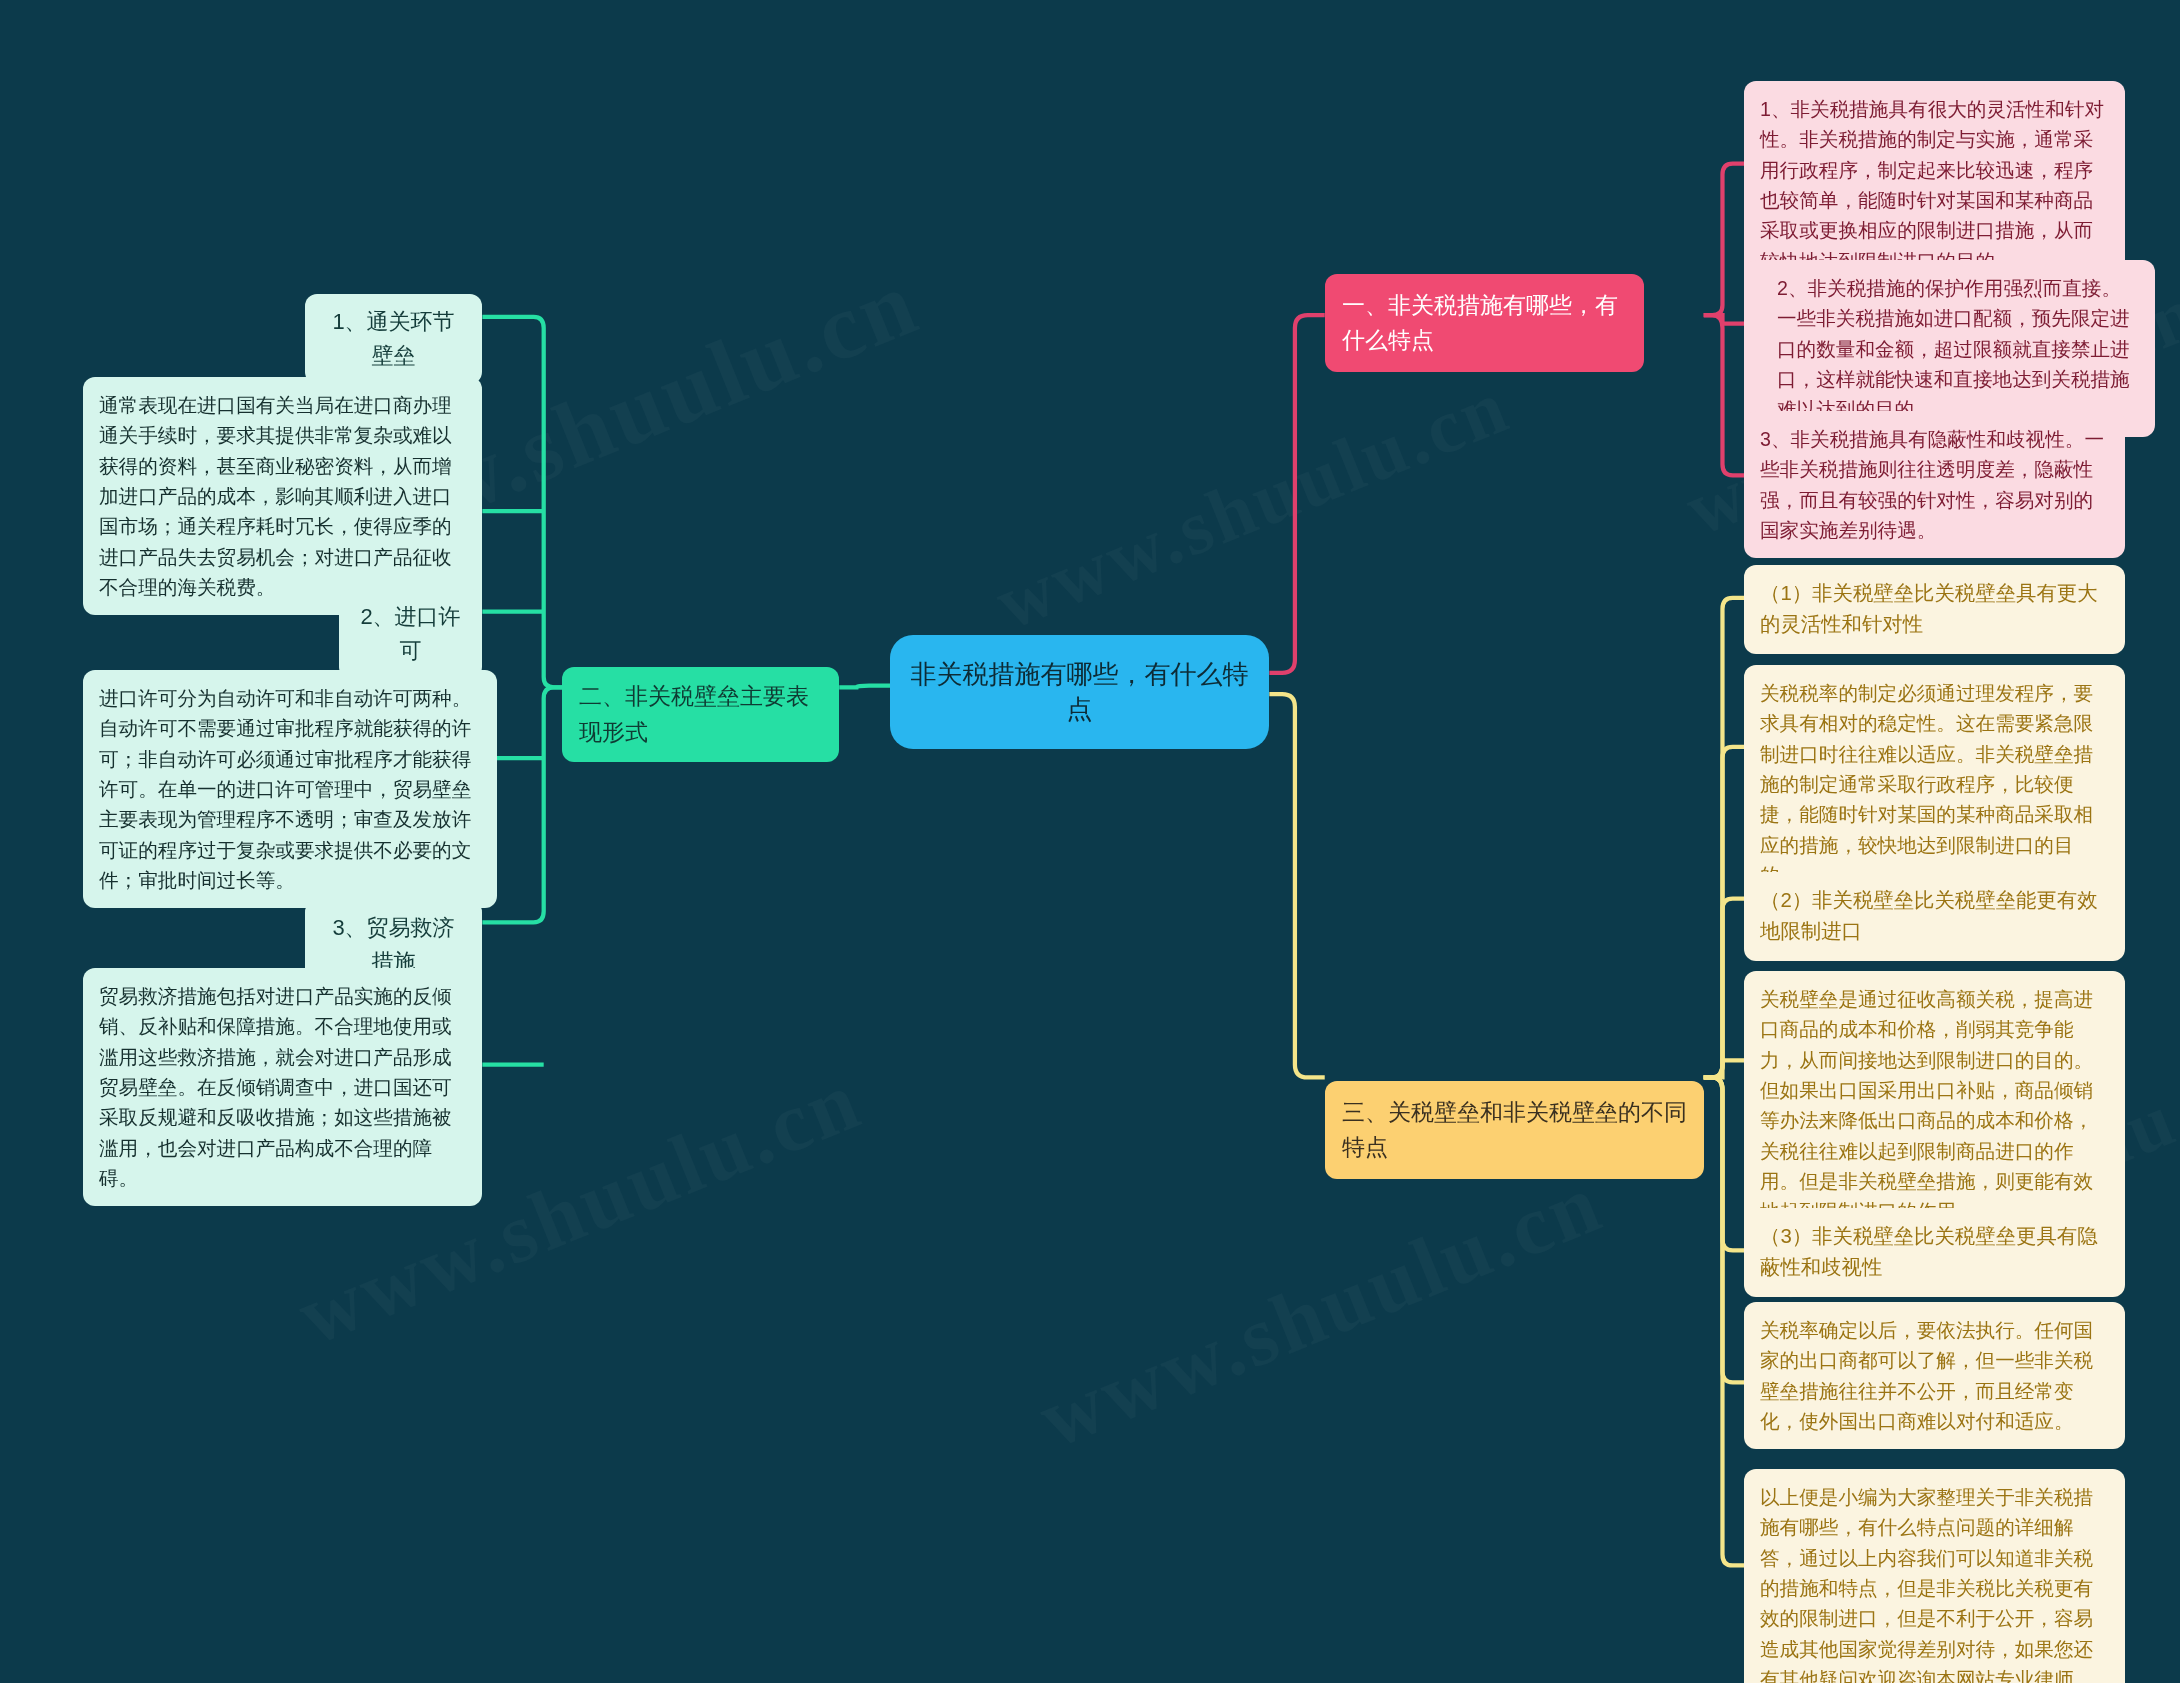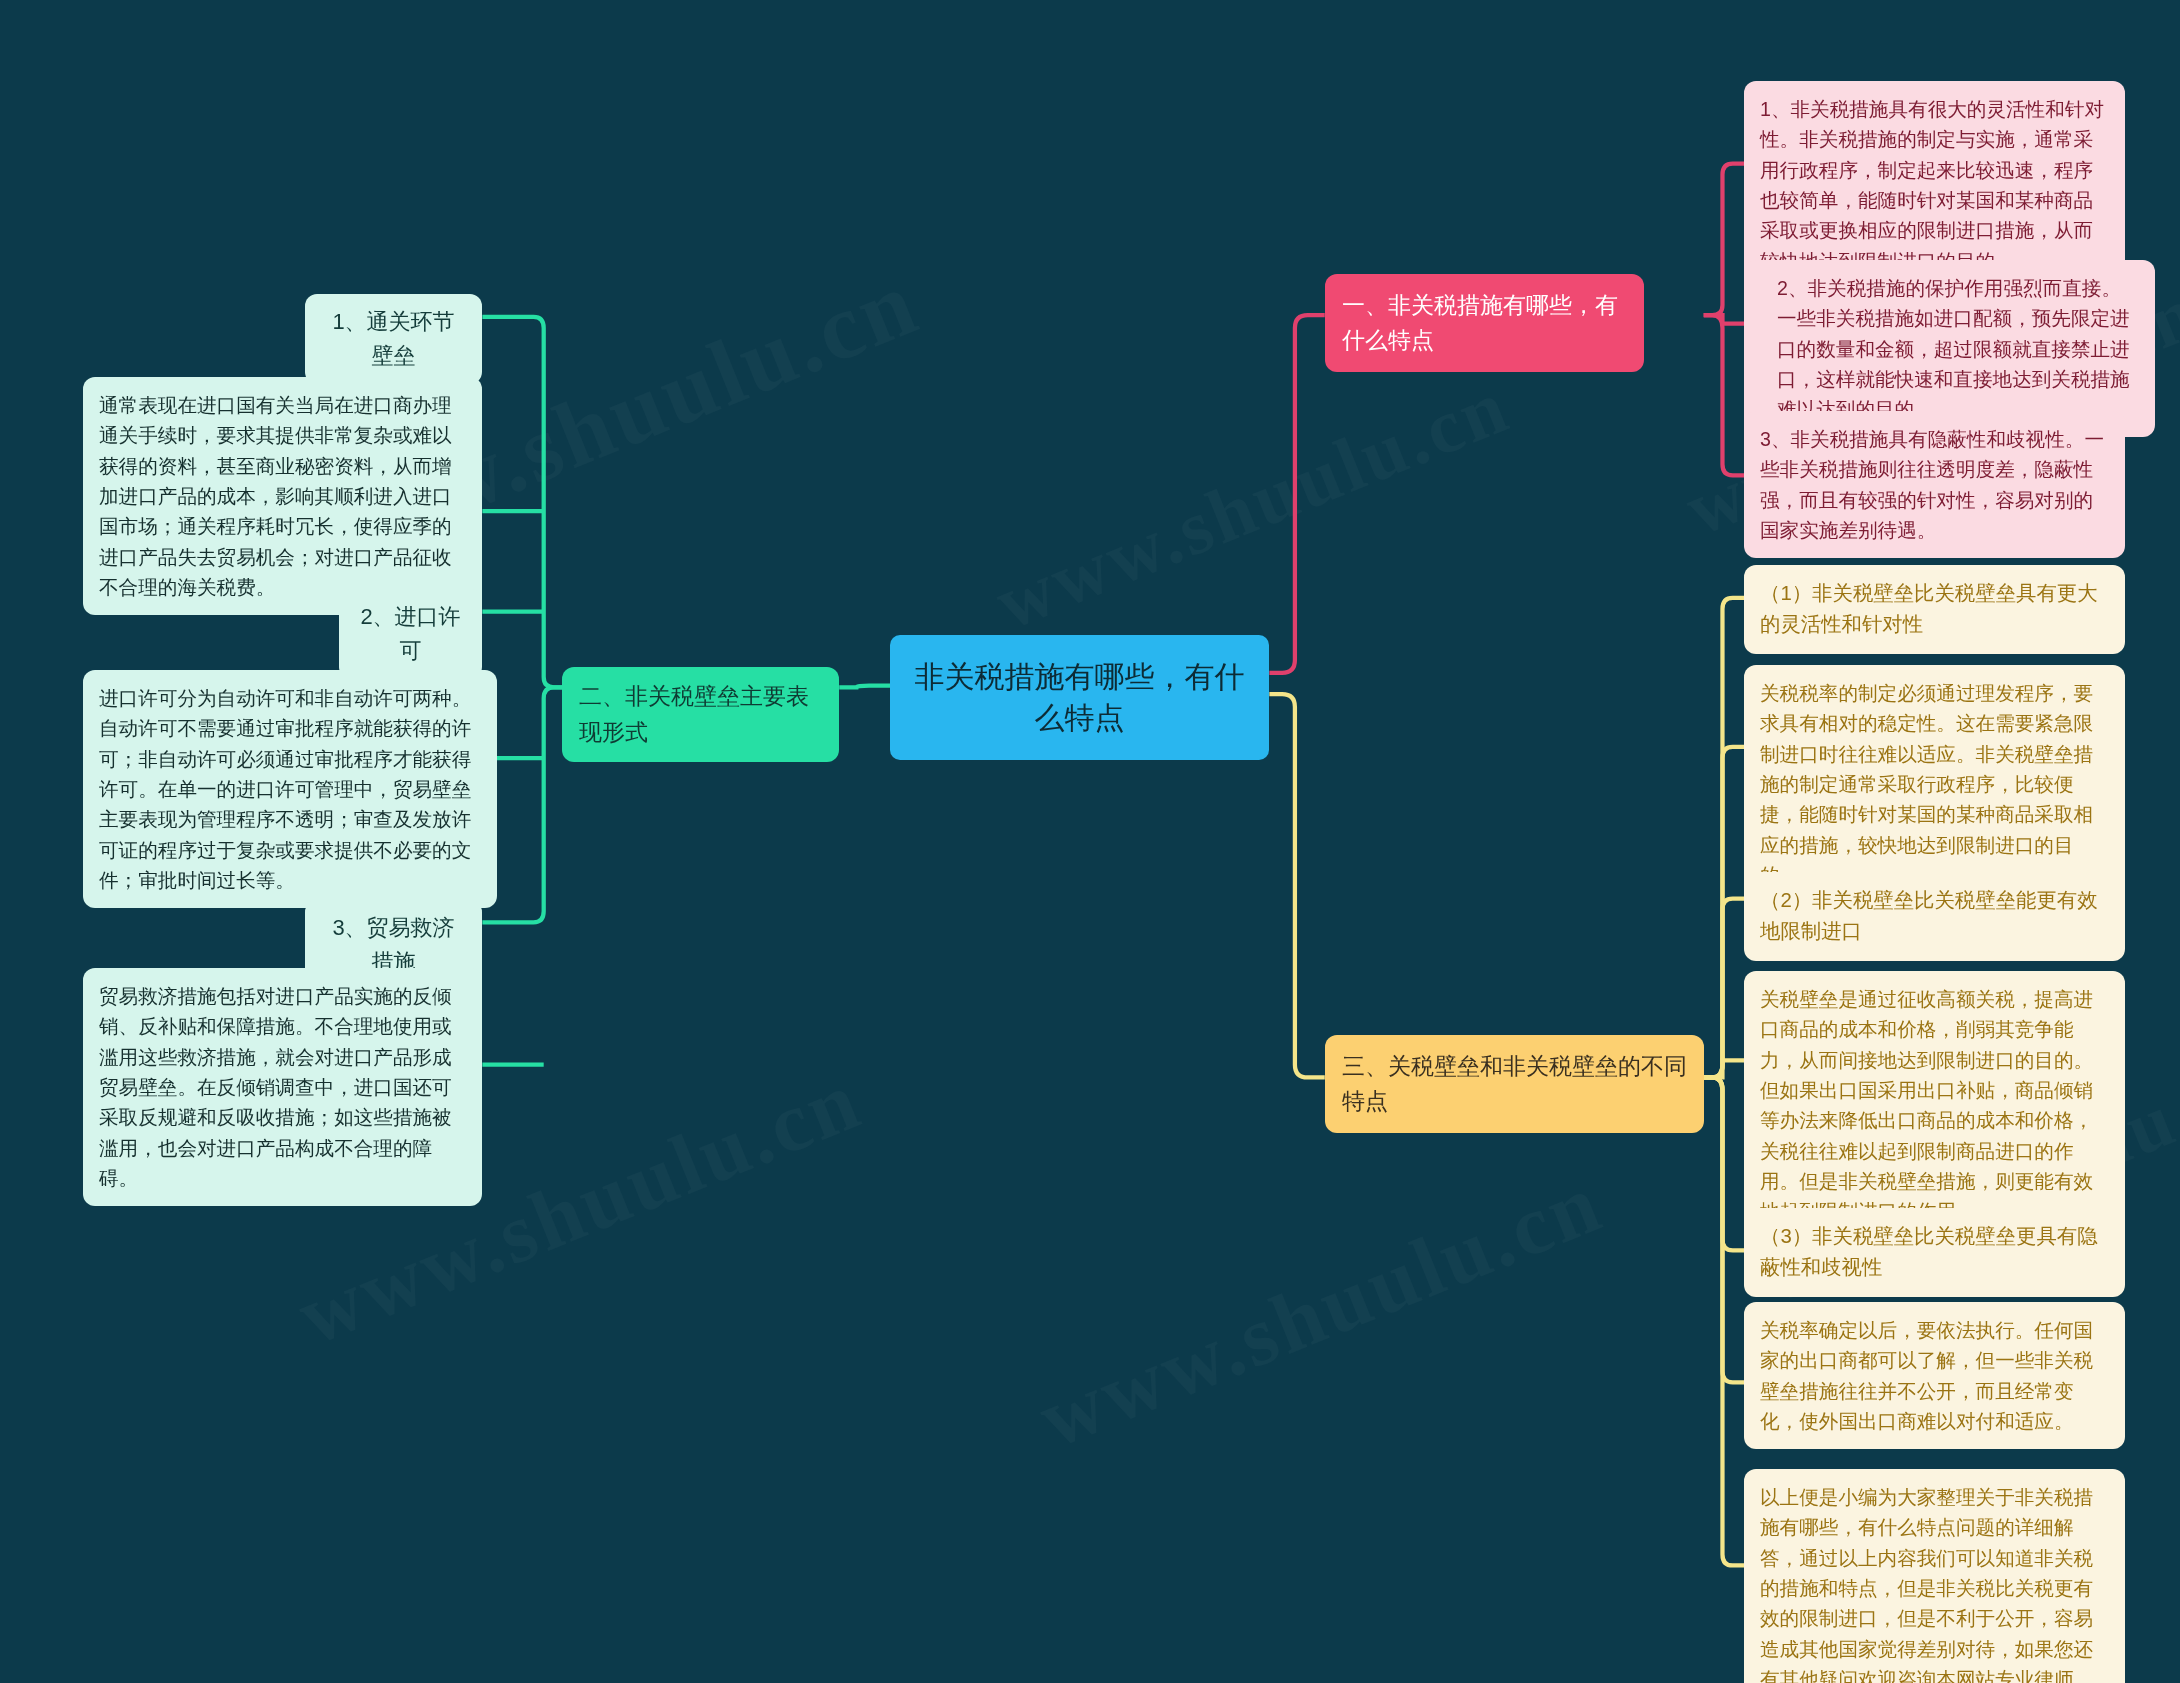--- a/index.html
+++ b/index.html
@@ -49,40 +49,41 @@
     box-sizing: border-box;
     border-radius: 12px;
     line-height: 1.55;
     word-break: break-all;
   }
 
   
   .n-center {
     background: #29b6ef;
     color: #123;
-    border-radius: 10px;
-    font-size: 30px;
+    border-radius: 23px;
+    font-size: 26px;
     text-align: center;
     padding: 22px 19px;
     line-height: 1.35;
     color: #0d2b35;
   }
 
   
   .n-branch-pink {
     background: #f04a72;
     color: #ffffff;
     font-size: 23px;
     padding: 13.6px 17px;
   }
   .n-branch-yellow {
     background: #fcd071;
     color: #3a3020;
     font-size: 23px;
     padding: 13.6px 17px;
+    margin-top: 46px;
   }
   .n-branch-green {
     background: #26dfa4;
     color: #0f3b33;
     font-size: 23px;
     padding: 12px 17px;
   }
 
   
   .n-pink-body {

